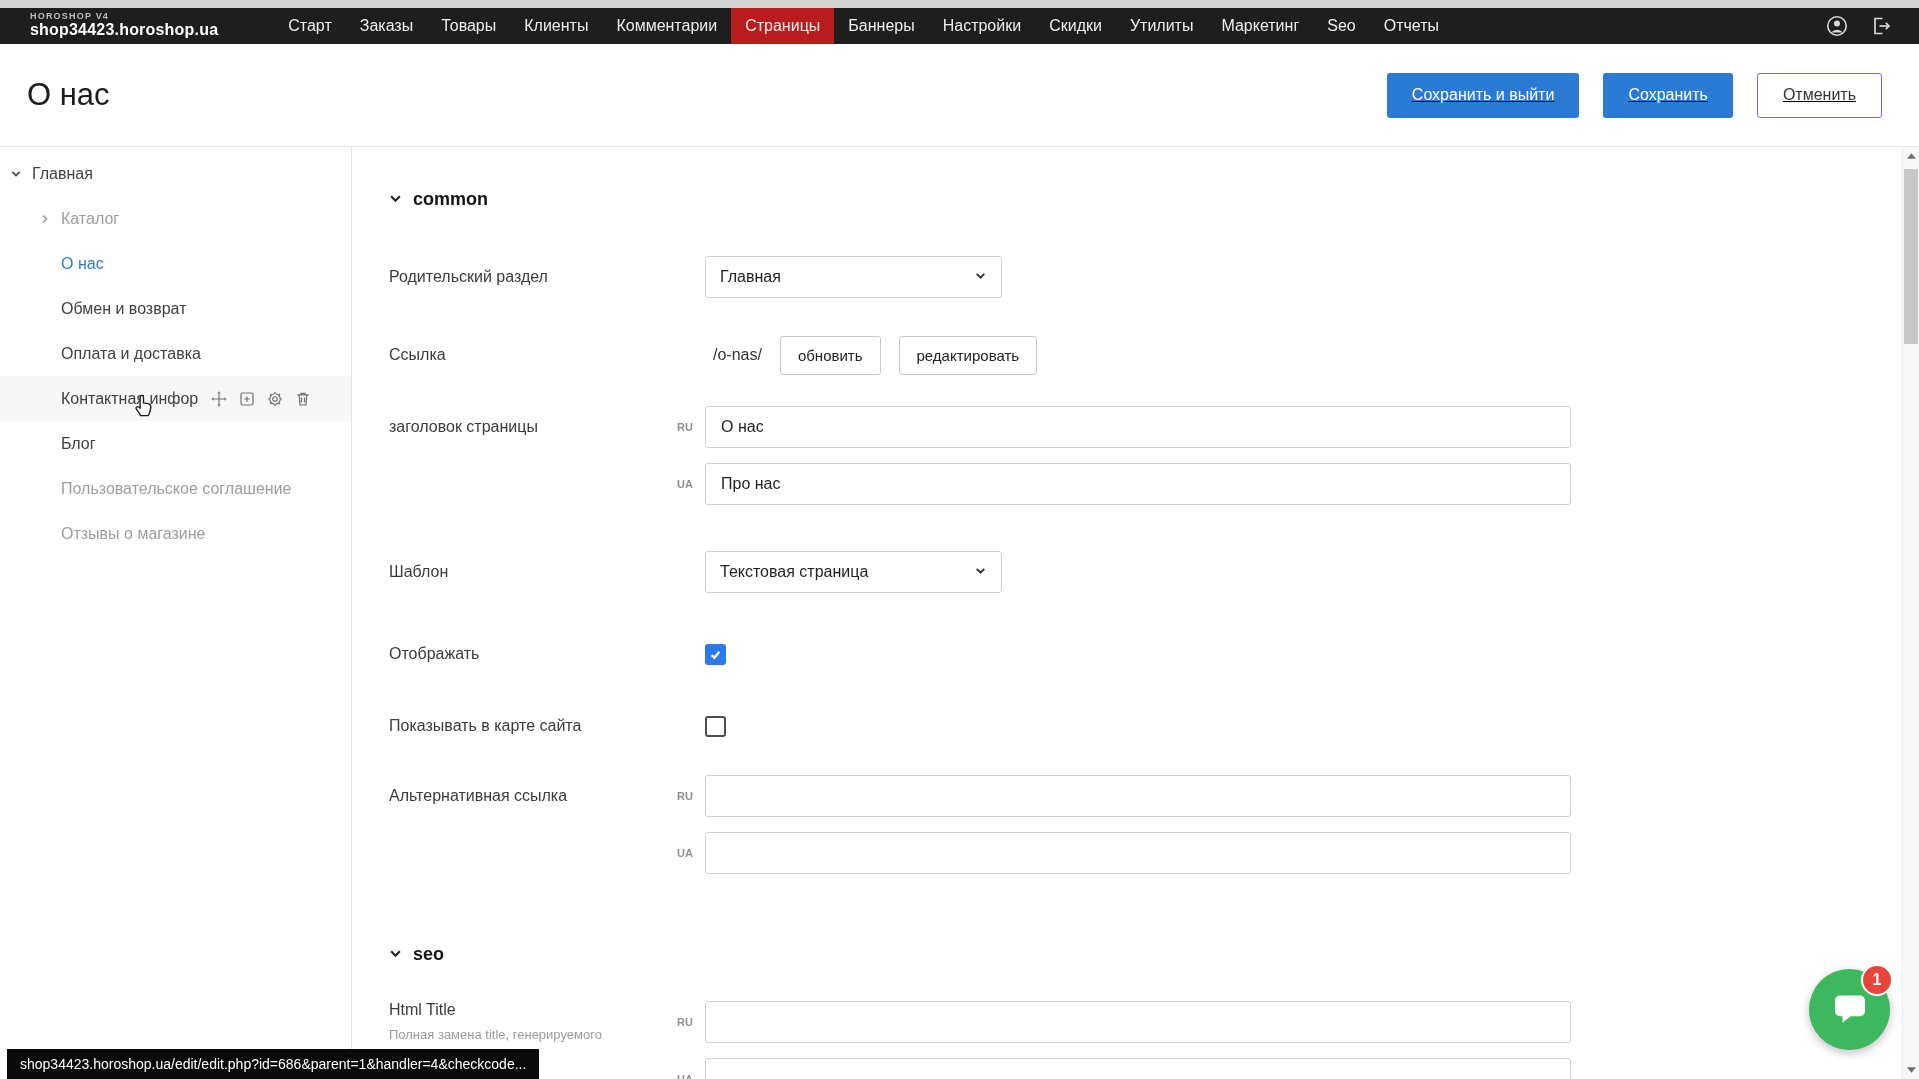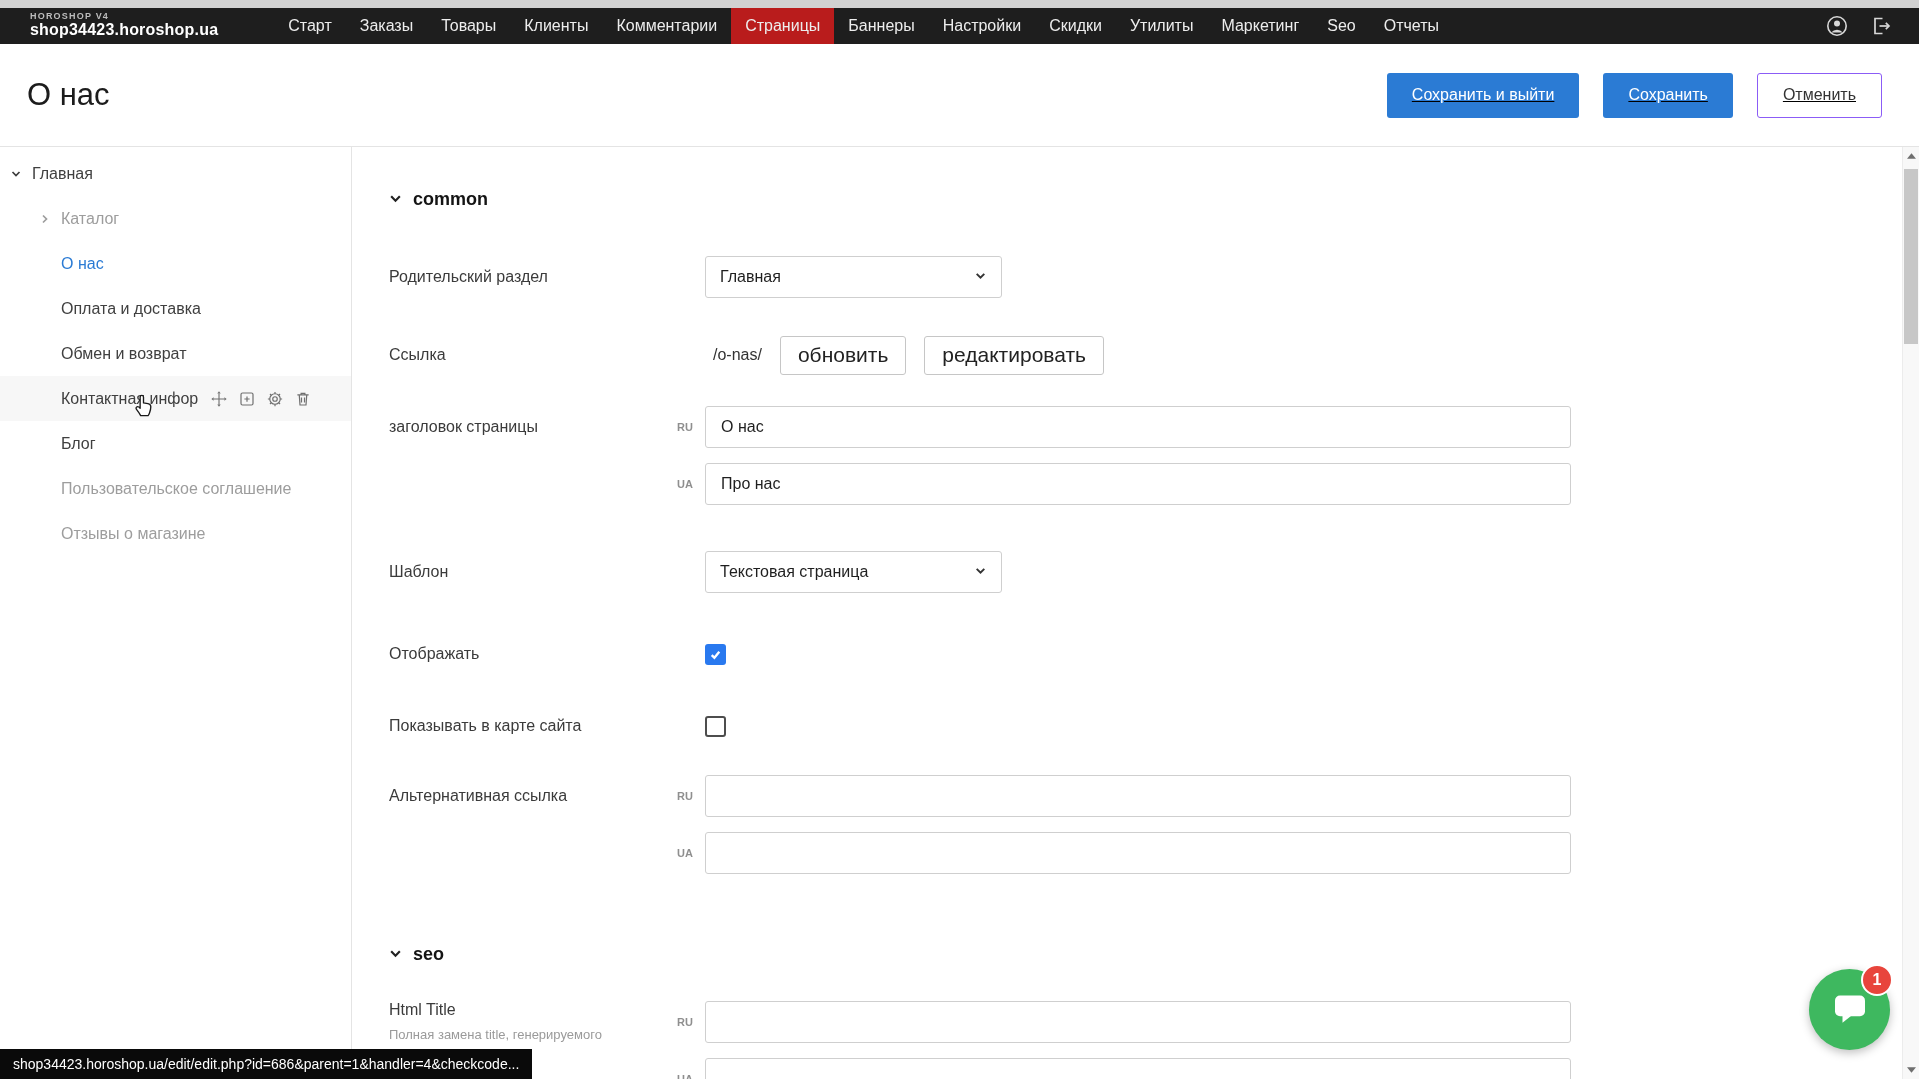--- a/index.html
+++ b/index.html
@@ -56,21 +56,21 @@
   .flabel { flex: 0 0 282px; font-size: 16px; color: #3b3b3b; }
   .lang { flex: 0 0 34px; padding-left: 6px; font-size: 11px; font-weight: bold; color: #8f8f8f; }
   .tinput { width: 866px; height: 42px; border: 1px solid #cfcfcf; border-radius: 3px;
     padding: 0 15px; font-size: 16px; color: #1f1f1f; font-family: inherit; background: #fff; }
   .select { width: 297px; height: 42px; border: 1px solid #cfcfcf; border-radius: 3px;
     display: flex; align-items: center; justify-content: space-between; padding: 0 14px;
     font-size: 16px; color: #1f1f1f; background: #fff; cursor: pointer; }
   .row-parent { margin-top: 46px; }
   .row-link { margin-top: 36px; }
   .row-link .link-path { font-size: 16px; color: #333; margin: 0 18px 0 8px; }
-  .btn-small { height: 39px; padding: 0 17px; font-size: 21px; background: #fff;
+  .btn-small { height: 39px; padding: 0 17px; font-size: 15px; background: #fff;
     border: 1px solid #c6c6c6; border-radius: 3px; color: #222; font-family: inherit; cursor: pointer; }
   .btn-small + .btn-small { margin-left: 18px; }
   .group-title { margin-top: 30px; }
   .group-title .frow + .frow, .group-alt .frow + .frow, .group-html .frow + .frow { margin-top: 15px; }
   .row-template { margin-top: 46px; }
   .row-display { margin-top: 40px; }
   .row-sitemap { margin-top: 30px; }
   .group-alt { margin-top: 28px; }
   .sec-seo { margin-top: 70px; }
   .group-html { margin-top: 36px; }
@@ -84,21 +84,21 @@
   .vscroll { position: absolute; top: 0; right: 0; bottom: 0; width: 17px;
     background: #f8f8f8; border-left: 1px solid #ececec; z-index: 10; }
   .vs-arrow { position: absolute; left: 0; width: 100%; height: 18px;
     display: flex; align-items: center; justify-content: center; cursor: pointer; }
   .vs-arrow.up { top: 0; }
   .vs-arrow.down { bottom: 0; }
   .vs-thumb { position: absolute; top: 22px; left: 1px; right: 1px; height: 175px;
     background: #c7c7c7; cursor: pointer; }
 
   
-  .status-tooltip { position: absolute; left: 0; bottom: 0; z-index: 50;
+  .status-tooltip { position: absolute; left: 7px; bottom: 0; z-index: 50;
     background: #0a0a0a; color: #fff; font-size: 14px; padding: 7px 13px; white-space: nowrap; }
 
   
   .chat { position: absolute; right: 29px; bottom: 29px; width: 81px; height: 81px;
     border-radius: 50%; background: #3eb85f; display: flex; align-items: center;
     justify-content: center; box-shadow: 0 3px 10px rgba(0,0,0,.25); z-index: 60; cursor: pointer; }
   .chat-badge { position: absolute; top: -5px; right: -3px; min-width: 32px; height: 32px;
     border-radius: 50%; background: #e8453c; color: #fff; font-size: 16px; font-weight: bold;
     display: flex; align-items: center; justify-content: center; border: 2px solid #fff; }
 
@@ -176,25 +176,25 @@
             </svg>
           </span>
         <span class="tlabel">Каталог</span>
       </div>
       <div class="tree-row level-1 selected">
         <span class="tchev"></span>
         <span class="tlabel">О нас</span>
       </div>
       <div class="tree-row level-1">
         <span class="tchev"></span>
+        <span class="tlabel">Обмен и возврат</span>
+      </div>
+      <div class="tree-row level-1">
+        <span class="tchev"></span>
         <span class="tlabel">Оплата и доставка</span>
-      </div>
-      <div class="tree-row level-1">
-        <span class="tchev"></span>
-        <span class="tlabel">Обмен и возврат</span>
       </div>
       <div class="tree-row level-1 hovered">
         <span class="tchev"></span>
         <span class="tlabel">Контактная инфор</span>
         <span class="row-actions">
           <span class="ticon">
             <svg viewBox="0 0 24 24" width="18" height="18">
                 <g stroke="#707070" stroke-width="1.5" fill="#707070">
                   <path d="M12 4.5v15M4.5 12h15" fill="none"></path>
                   <path d="M12 1.8l-2.3 3h4.6zM12 22.2l-2.3-3h4.6zM1.8 12l3-2.3v4.6zM22.2 12l-3-2.3v4.6z" stroke="none"></path>

